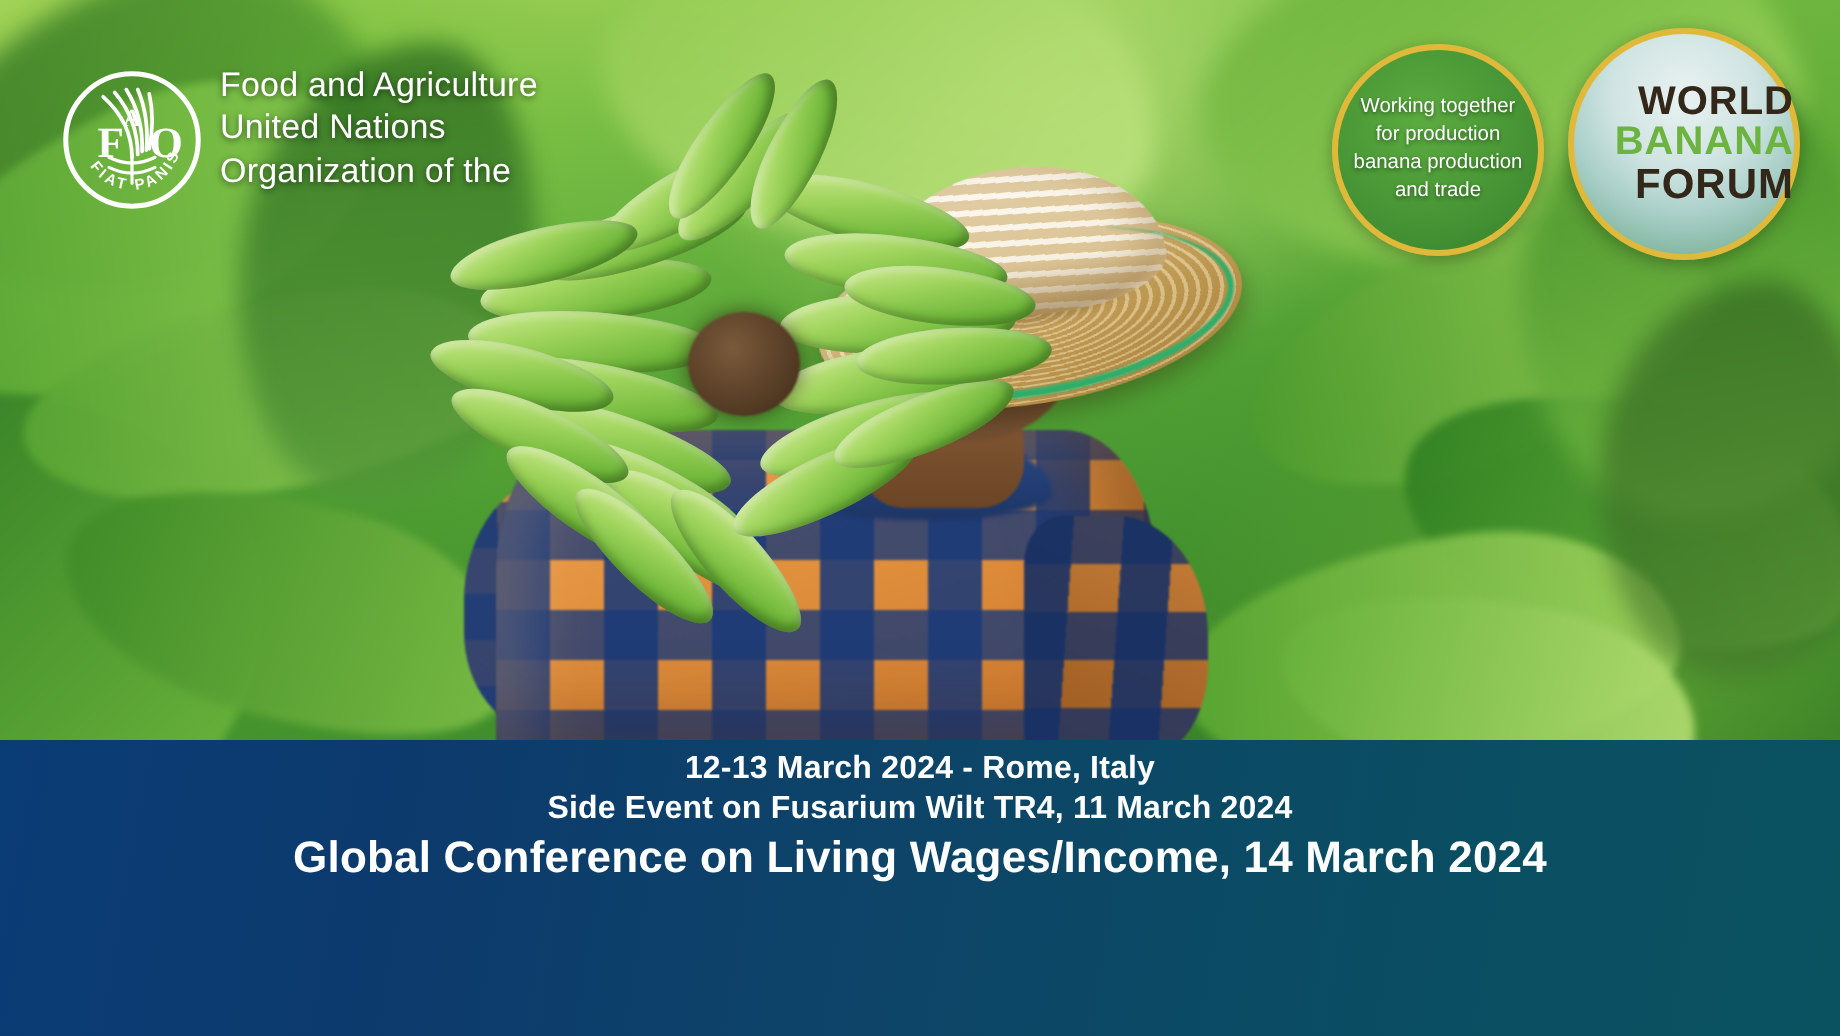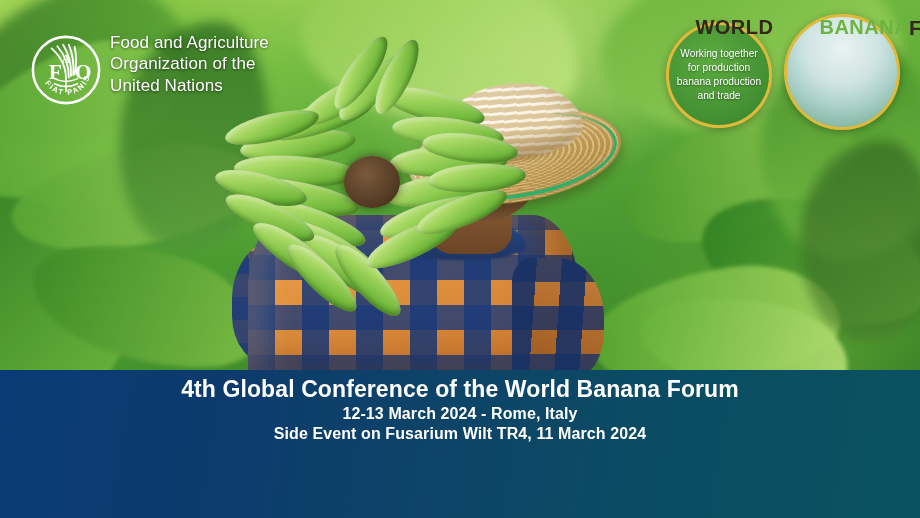--- a/index.html
+++ b/index.html
@@ -175,21 +175,21 @@
     text-shadow:0 1px 2px rgba(0,0,0,.45);
   }
 
   #wbf-badge {
     position:absolute; left:784px; top:14px; width:116px; height:116px;
     border-radius:50%;
     background:
       radial-gradient(circle at 50% 28%, #e9f2f2 0%, #cfe4e2 38%, #a9cfc8 62%, #86b9a4 82%, #6fae8c 100%);
     border:3px solid #e0b93b;
     box-shadow:0 2px 9px rgba(0,0,0,.3);
-    display:flex; flex-direction:row; align-items:flex-start; justify-content:center;
+    display:flex; flex-direction:column; align-items:flex-end; justify-content:center;
   }
   .wbf-line { font-weight:bold; letter-spacing:.5px; line-height:1.02; }
   #wbf-l1 { font-size:20px; color:#33271a; }
   #wbf-l2 { font-size:20px; color:#6cb33f;margin-left:46px; }
   #wbf-l3 { font-size:21px; color:#33271a; }
 
   
   #banner {
     position:absolute; left:0; top:370px; width:920px; height:148px;
     background:linear-gradient(100deg, #0a3c75 0%, #0c3a6d 22%, #0d4468 48%, #0a4d63 74%, #0a5260 100%);
@@ -300,22 +300,22 @@
           <text x="62" y="62" font-family="Liberation Serif, serif" font-size="30" font-weight="bold" fill="#ffffff">O</text>
           <text x="44" y="40" font-family="Liberation Serif, serif" font-size="17" font-weight="bold" fill="#ffffff">A</text>
           <path id="mottoArc" d="M18 62 A34 34 0 0 0 82 62" fill="none"></path>
           <text font-family="Liberation Sans, sans-serif" font-size="10.5" font-weight="bold" fill="#ffffff" letter-spacing="2.4">
             <textPath href="#mottoArc" startOffset="8%">FIAT PANIS</textPath>
           </text>
         </svg>
       </div>
       <div id="fao-text">
         <div>Food and Agriculture</div>
+        <div>United Nations</div>
         <div>Organization of the</div>
-        <div>United Nations</div>
       </div>
     </div>
 
     <div id="tagline-badge">
       <div id="tagline-text">
         <div>Working together</div>
         <div>for production</div>
         <div>banana production</div>
         <div>and trade</div>
       </div>
@@ -323,18 +323,18 @@
 
     <div id="wbf-badge">
       <div class="wbf-line" id="wbf-l1">WORLD</div>
       <div class="wbf-line" id="wbf-l2">BANANA</div>
       <div class="wbf-line" id="wbf-l3">FORUM</div>
     </div>
 
   </div>
 
   <div id="banner">
-    <div class="banner-line bl-0">4th Global Conference of the World Banana Forum</div>
     <div class="banner-line bl-1">12-13 March 2024 - Rome, Italy</div>
     <div class="banner-line bl-3">Side Event on Fusarium Wilt TR4, 11 March 2024</div>
+    <div class="banner-line bl-4">Global Conference on Living Wages/Income, 14 March 2024</div>
   </div>
 
 </div>
 
 </body></html>

